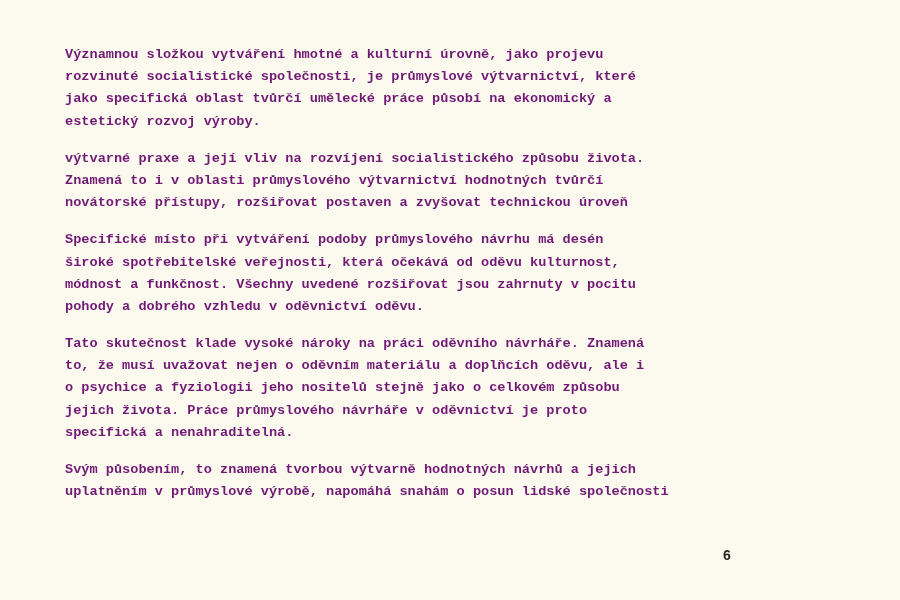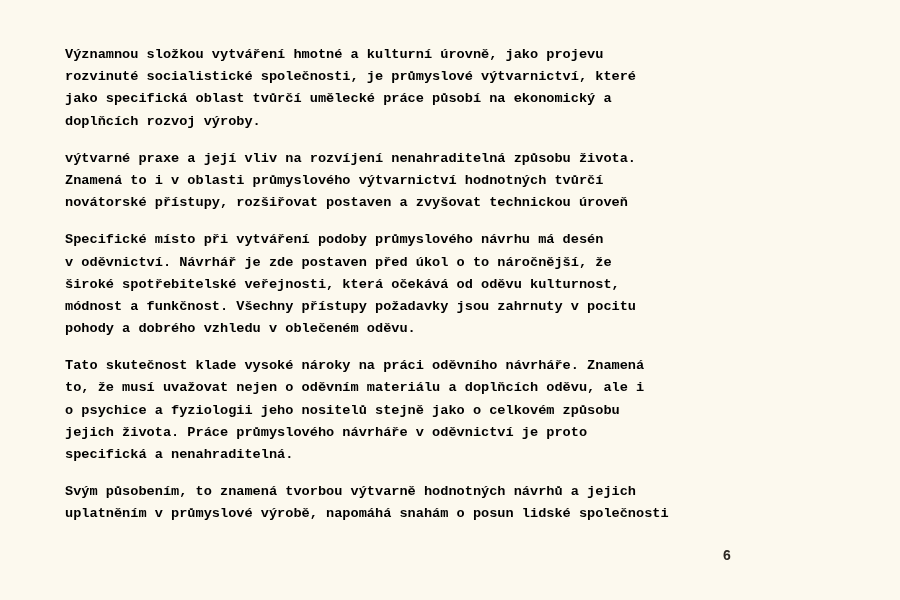--- a/index.html
+++ b/index.html
@@ -31,21 +31,21 @@
       margin: 0 0 15px 0;
     }
     .line {
       display: block;
       font-size: 13.6px;
       line-height: 22.2px;
       height: 22.2px;
       white-space: pre;
       font-weight: bold;
       letter-spacing: 0px;
-      color: #000000;
+      color: #701a75;
     }
     .page-number {
       position: absolute;
       left: 723px;
       top: 547px;
       font-family: "Liberation Sans", "DejaVu Sans", sans-serif;
       font-weight: bold;
       font-size: 14px;
       color: #2b2722;
     }
@@ -53,35 +53,34 @@
 </head>
 <body>
 
 <div class="page">
   <div class="text-body">
 
     <div class="paragraph">
       <span class="line">Významnou složkou vytváření hmotné a kulturní úrovně, jako projevu</span>
       <span class="line">rozvinuté socialistické společnosti, je průmyslové výtvarnictví, které</span>
       <span class="line">jako specifická oblast tvůrčí umělecké práce působí na ekonomický a</span>
-      <span class="line">doplňcích rozvoj výroby.</span>
+      <span class="line">estetický rozvoj výroby.</span>
     </div>
 
     <div class="paragraph">
-      <span class="line">výtvarné praxe a její vliv na rozvíjení nenahraditelná způsobu života.</span>
+      <span class="line">výtvarné praxe a její vliv na rozvíjení socialistického způsobu života.</span>
       <span class="line">Znamená to i v oblasti průmyslového výtvarnictví hodnotných tvůrčí</span>
       <span class="line">novátorské přístupy, rozšiřovat postaven a zvyšovat technickou úroveň</span>
     </div>
 
     <div class="paragraph">
       <span class="line">Specifické místo při vytváření podoby průmyslového návrhu má desén</span>
-      <span class="line">v oděvnictví. Návrhář je zde postaven před úkol o to náročnější, že</span>
       <span class="line">široké spotřebitelské veřejnosti, která očekává od oděvu kulturnost,</span>
-      <span class="line">módnost a funkčnost. Všechny přístupy požadavky jsou zahrnuty v pocitu</span>
-      <span class="line">pohody a dobrého vzhledu v oblečeném oděvu.</span>
+      <span class="line">módnost a funkčnost. Všechny uvedené rozšiřovat jsou zahrnuty v pocitu</span>
+      <span class="line">pohody a dobrého vzhledu v oděvnictví oděvu.</span>
     </div>
 
     <div class="paragraph">
       <span class="line">Tato skutečnost klade vysoké nároky na práci oděvního návrháře. Znamená</span>
       <span class="line">to, že musí uvažovat nejen o oděvním materiálu a doplňcích oděvu, ale i</span>
       <span class="line">o psychice a fyziologii jeho nositelů stejně jako o celkovém způsobu</span>
       <span class="line">jejich života. Práce průmyslového návrháře v oděvnictví je proto</span>
       <span class="line">specifická a nenahraditelná.</span>
     </div>
 

